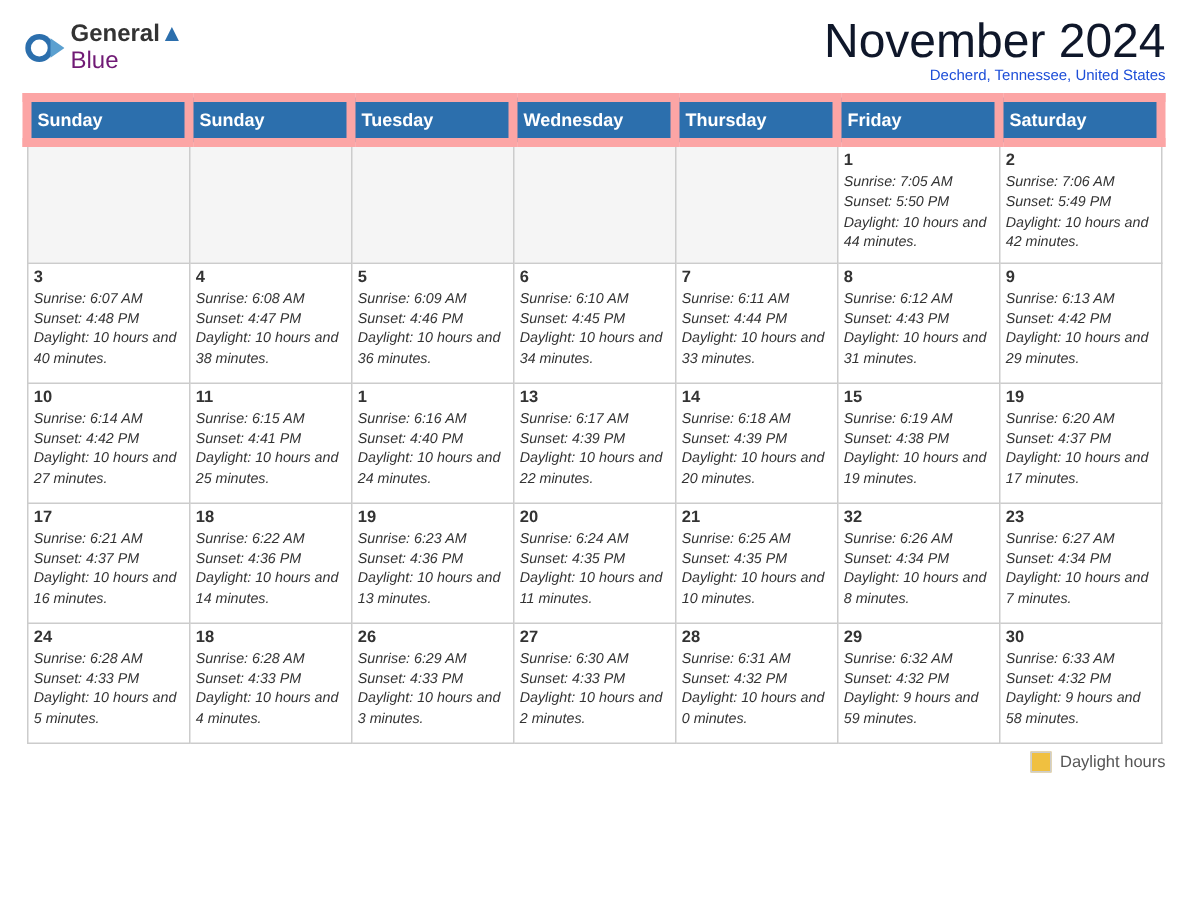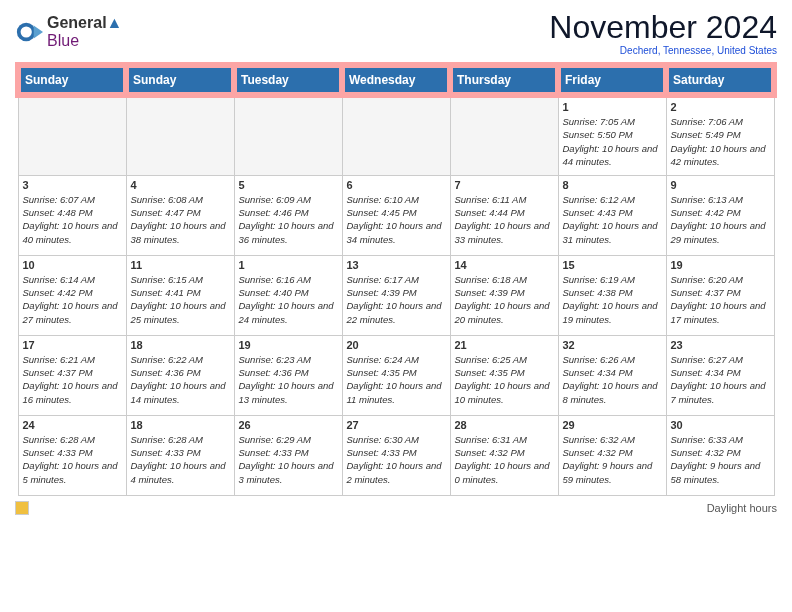--- a/index.html
+++ b/index.html
@@ -76,21 +76,21 @@
       margin-bottom: 2px;
     }
     .day-info {
       line-height: 1.4;
       font-size: 9.5px;
       font-style: italic;
     }
     .legend {
       display: flex;
       align-items: center;
-      justify-content: space-between;
+      justify-content: flex-end;
       margin-top: 5px;
       font-size: 11px;
       color: #555;
       gap: 6px;
     }
     .legend-box {
       width: 14px;
       height: 14px;
       background: #f0c040;
       border: 1px solid #ccc;

